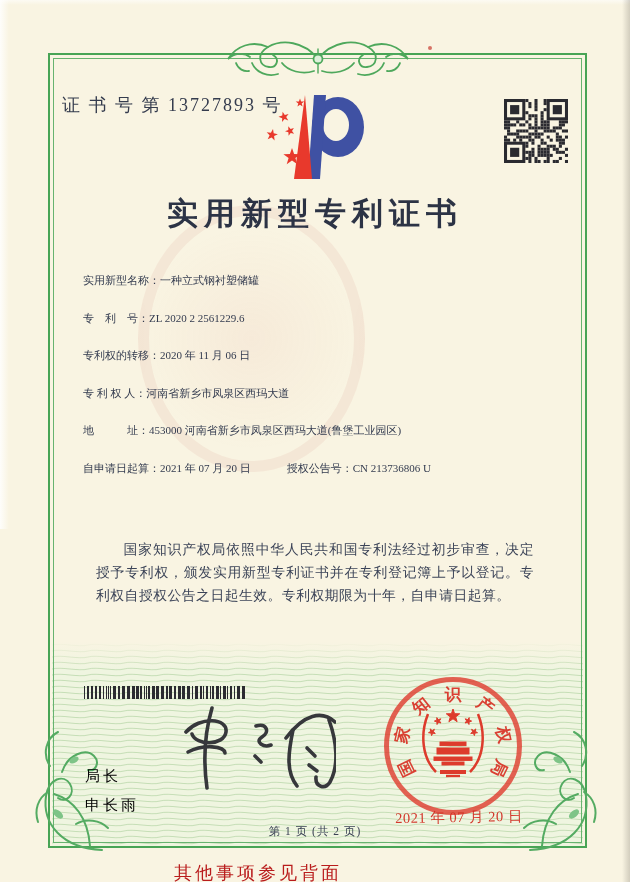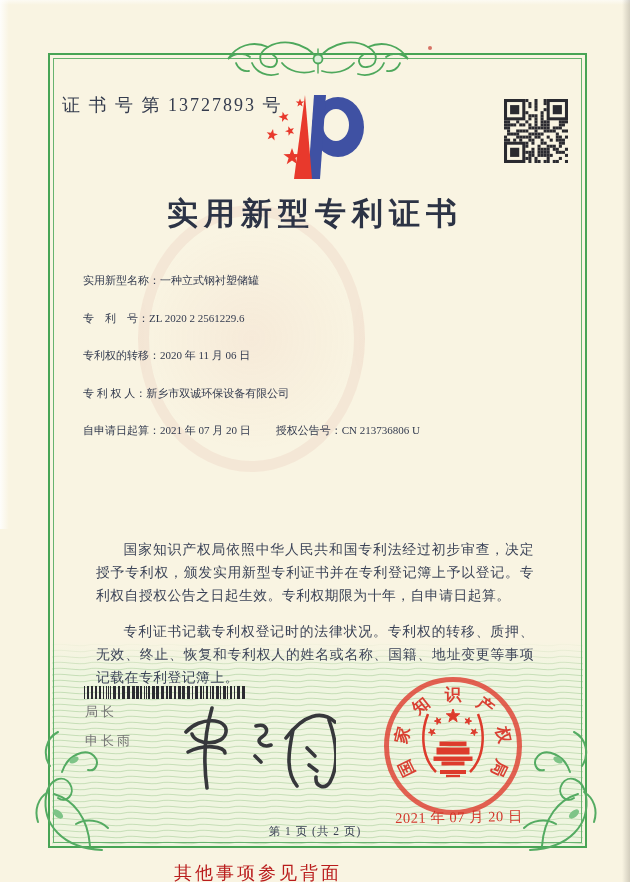--- a/index.html
+++ b/index.html
@@ -18,27 +18,27 @@
   .ghost-seal{position:absolute;left:138px;top:205px;width:205px;height:245px;border-radius:50%;
     border:11px solid rgba(210,120,110,.10);background:radial-gradient(circle,rgba(220,130,115,.08),rgba(220,130,115,0) 70%);}
   .red-speck{position:absolute;left:428px;top:46px;width:4px;height:4px;border-radius:50%;background:rgba(200,60,50,.7);}
 
   .cert-no{position:absolute;left:62px;top:93px;font-size:18px;letter-spacing:2px;color:#353c4e;}
   .cert-title{position:absolute;left:0;top:193px;width:630px;text-align:center;font-size:31px;font-weight:600;letter-spacing:6px;color:#2c3345;}
 
   .fields{position:absolute;left:83px;top:269px;width:480px;font-size:11px;color:#333b4f;}
   .frow{margin-bottom:15.2px;line-height:22.4px;white-space:nowrap;}
   .f-label{color:#333b4f;}
-  .f-label2{margin-left:25px;}
+  .f-label2{margin-left:36px;}
 
   .body-text{position:absolute;left:84px;top:526px;width:462px;font-size:13.8px;line-height:23.2px;
     color:#3c4458;text-align:justify;letter-spacing:.5px;}
   .body-text p{margin:12px;text-indent:2em;}
 
-  .officer{position:absolute;left:85px;top:697px;font-size:13px;letter-spacing:3px;color:#737373;line-height:29px;}
+  .officer{position:absolute;left:85px;top:762px;font-size:15px;letter-spacing:3px;color:#000000;line-height:29px;}
   .signature{position:absolute;left:172px;top:698px;}
 
   .seal{position:absolute;left:384px;top:677px;width:128px;height:128px;border:5px solid rgba(223,59,45,.8);
     border-radius:50%;}
   .seal-ring span{position:absolute;width:18px;height:20px;font-size:16.5px;font-weight:600;color:rgba(216,48,36,.92);text-align:center;line-height:20px;}
   .seal-emblem{position:absolute;left:50%;top:24px;transform:translateX(-50%);}
   .seal-date{position:absolute;left:384px;top:808px;width:150px;text-align:center;font-size:14.5px;
     color:rgba(210,45,34,.95);letter-spacing:.5px;transform:rotate(-1deg);}
 
   .page-ind{position:absolute;left:0;top:824px;width:630px;text-align:center;font-size:11.5px;color:#3a4254;letter-spacing:1px;}
@@ -324,27 +324,27 @@
       <rect x="51" y="60" width="3" height="3" fill="#2a2a30"></rect>
       <rect x="60" y="60" width="3" height="3" fill="#2a2a30"></rect>
     </svg>
 
   <div class="cert-title">实用新型专利证书</div>
 
   <div class="fields">
     <div class="frow"><span class="f-label">实用新型名称：</span><span>一种立式钢衬塑储罐</span></div>
     <div class="frow"><span class="f-label">专　利　号：</span><span>ZL 2020 2 2561229.6</span></div>
     <div class="frow"><span class="f-label">专利权的转移：</span><span>2020 年 11 月 06 日</span></div>
-    <div class="frow"><span class="f-label">专 利 权 人：</span><span>新乡市双诚环保设备有限公司</span></div>
+    <div class="frow"><span class="f-label">专 利 权 人：</span><span>河南省新乡市凤泉区西玛大道</span></div>
+    <div class="frow"><span class="f-label">地　　　址：</span><span>453000 河南省新乡市凤泉区西玛大道(鲁堡工业园区)</span></div>
     <div class="frow"><span class="f-label">自申请日起算：</span><span>2021 年 07 月 20 日</span><span class="f-label f-label2">授权公告号：</span><span>CN 213736806 U</span></div>
   </div>
 
   <div class="body-text">
     <p>国家知识产权局依照中华人民共和国专利法经过初步审查，决定授予专利权，颁发实用新型专利证书并在专利登记簿上予以登记。专利权自授权公告之日起生效。专利权期限为十年，自申请日起算。</p>
-    <p>专利证书记载专利权登记时的法律状况。专利权的转移、质押、无效、终止、恢复和专利权人的姓名或名称、国籍、地址变更等事项记载在专利登记簿上。</p>
   </div>
 
   <svg class="barcode" id="barcode" width="162" height="13" viewBox="0 0 162 13">
       <rect x="0" y="0" width="1" height="13" fill="#2b2b31"></rect>
       <rect x="3" y="0" width="2" height="13" fill="#2b2b31"></rect>
       <rect x="7" y="0" width="2" height="13" fill="#2b2b31"></rect>
       <rect x="11" y="0" width="2" height="13" fill="#2b2b31"></rect>
       <rect x="15" y="0" width="2" height="13" fill="#2b2b31"></rect>
       <rect x="19" y="0" width="1" height="13" fill="#2b2b31"></rect>
       <rect x="22" y="0" width="1" height="13" fill="#2b2b31"></rect>

